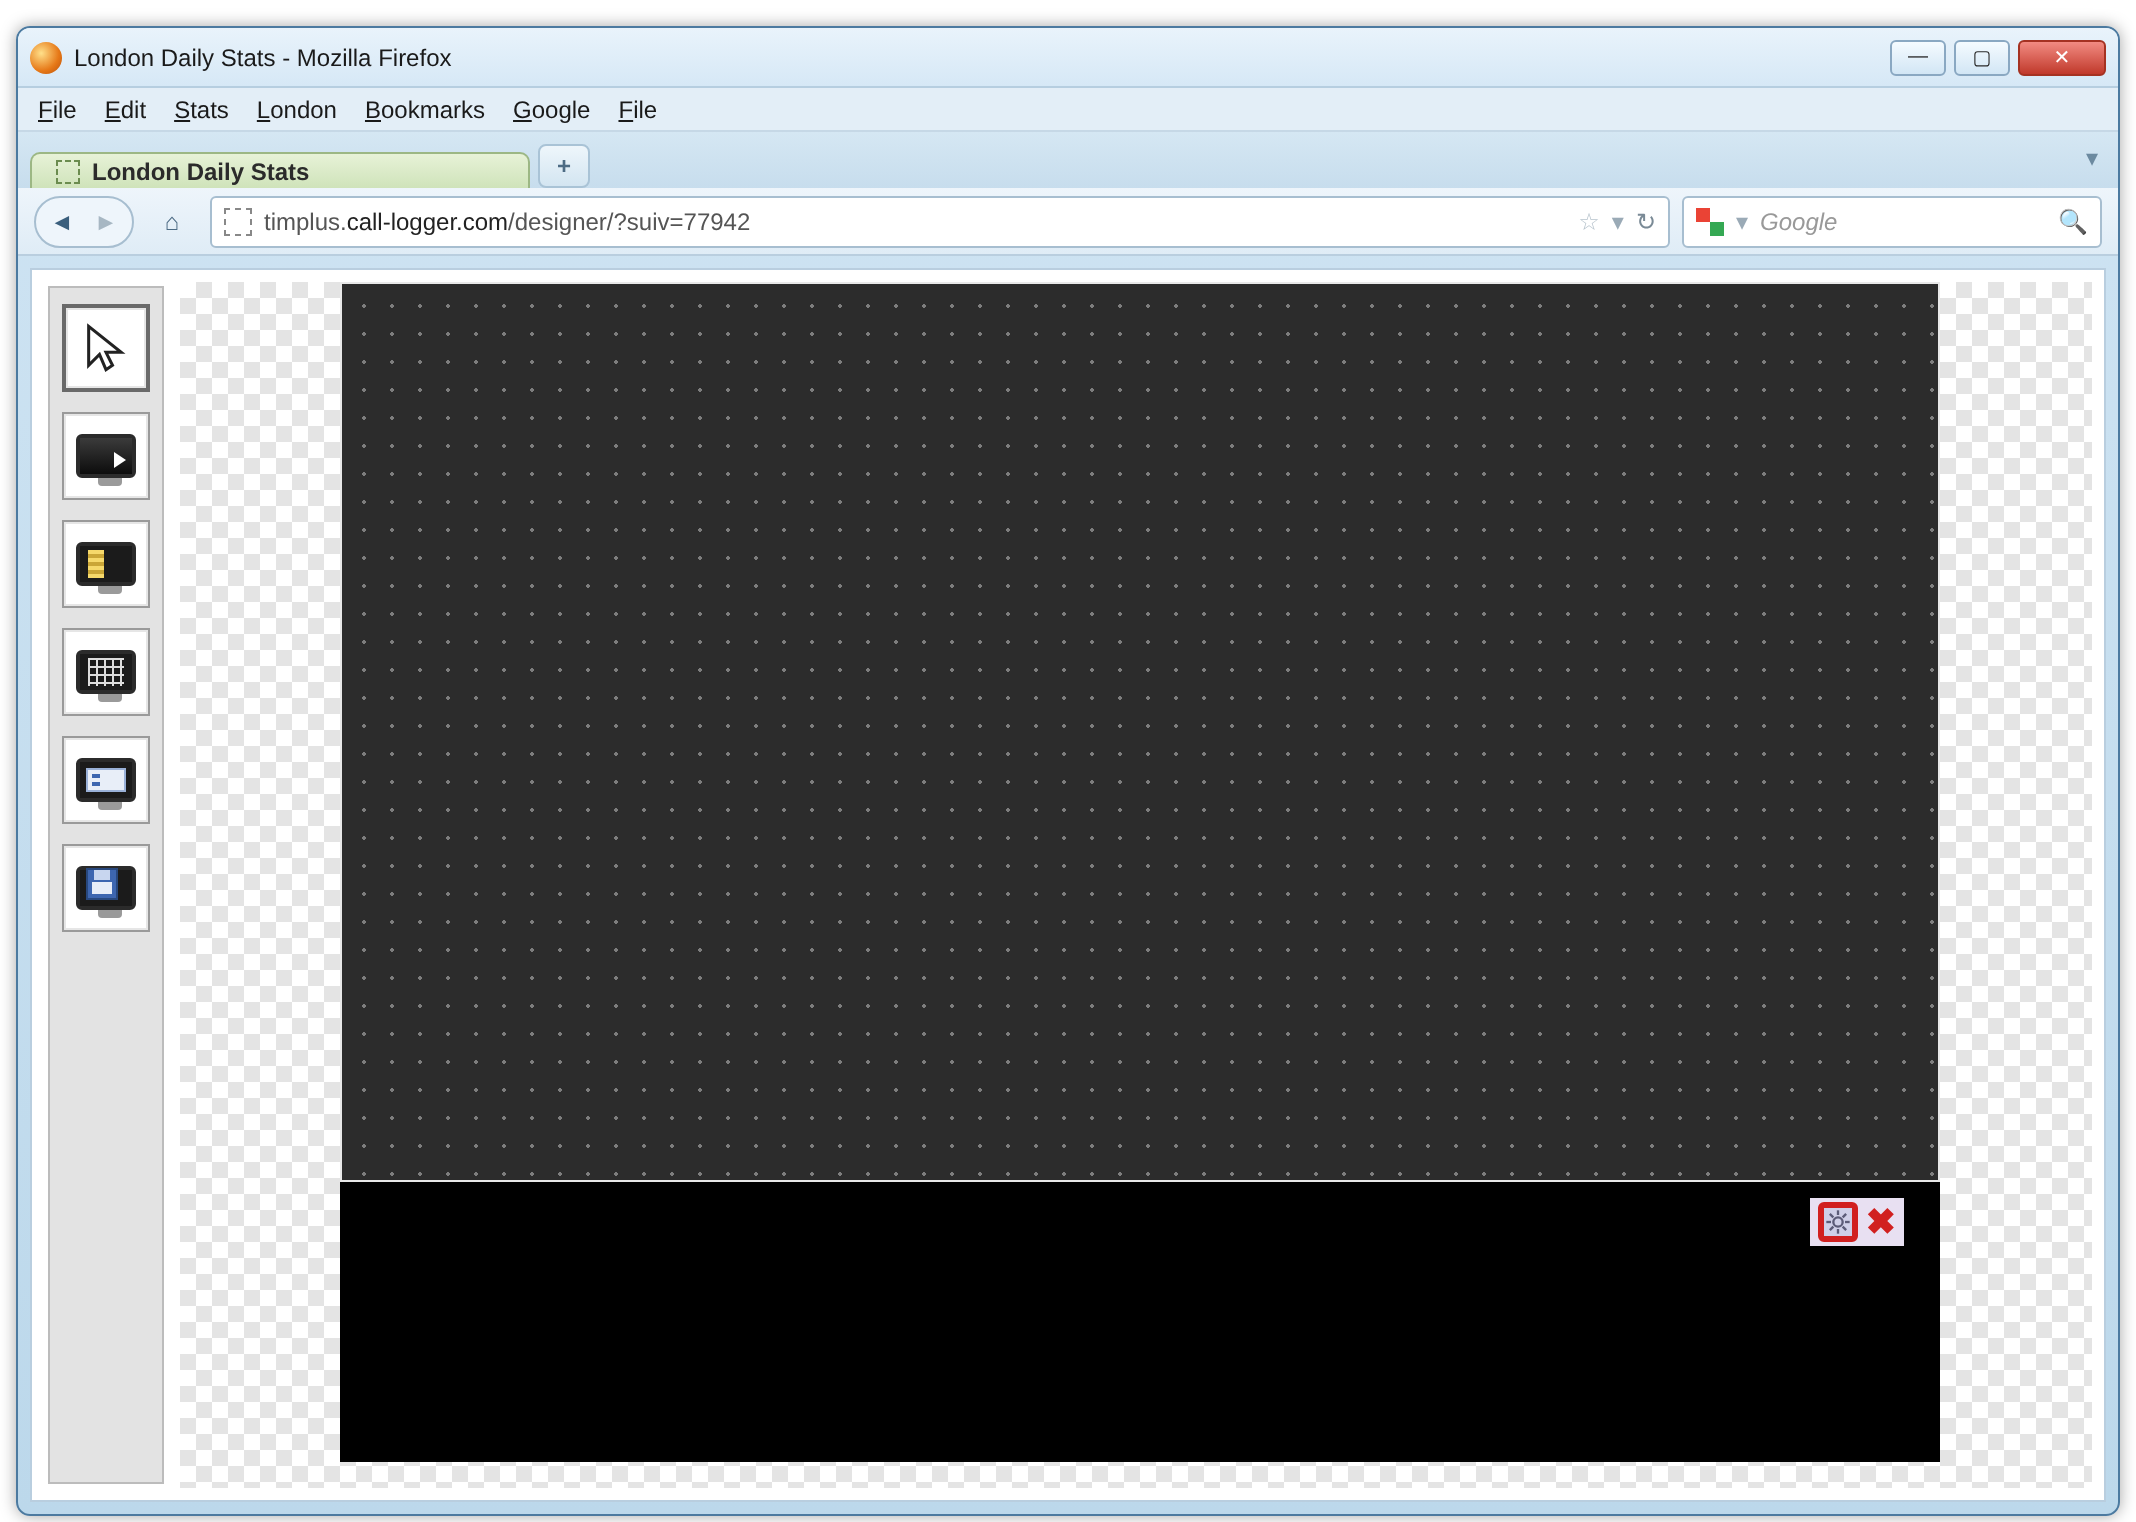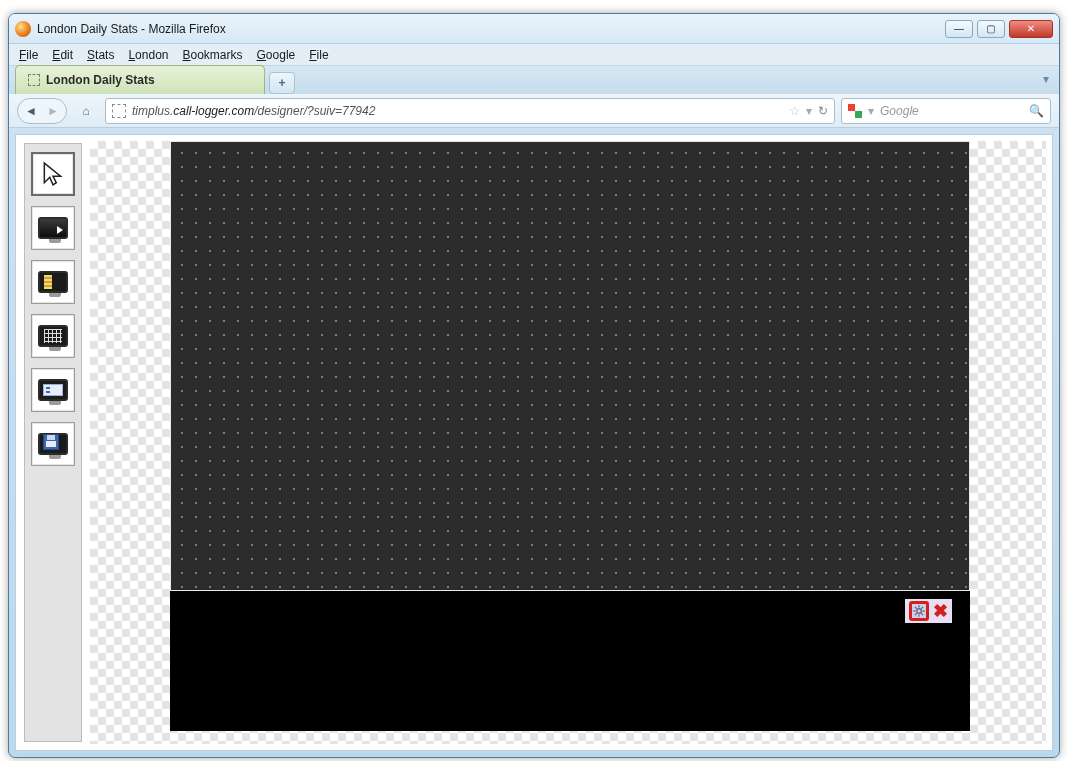--- a/index.html
+++ b/index.html
@@ -66,21 +66,21 @@
   .menubar span:first-letter { text-decoration: underline; }
   .tabstrip {
     height: 28px;
     display: flex;
     align-items: flex-end;
     padding: 0 6px;
     background: linear-gradient(#d5e7f3, #c7dded);
     position: relative;
   }
   .tab {
-    height: 29px;
+    height: 18px;
     min-width: 250px;
     padding: 0 12px;
     display: flex;
     align-items: center;
     background: linear-gradient(#e7f2d7, #cfe3ba);
     border: 1px solid #9cb784;
     border-bottom: none;
     border-top-left-radius: 5px;
     border-top-right-radius: 5px;
     margin-right: 4px;
@@ -142,21 +142,21 @@
     display: flex;
     align-items: center;
     padding: 0 6px;
     gap: 6px;
     color: #555;
   }
   .url-bar .dashed-box {
     width: 14px; height: 14px;
     border: 1px dashed #888;
   }
-  .url-bar .url-text { flex: 1; white-space: nowrap; overflow: hidden; font-style: italic; }
+  .url-bar .url-text { flex: 1; white-space: nowrap; overflow: hidden; }
   .url-text .domainpart { color: #222; }
   .url-bar .star { color: #b8c4cd; }
   .url-bar .reload { color: #7a8a96; }
   .search-box {
     width: 210px; height: 26px;
     background: #fff;
     border: 1px solid #a7bed0;
     border-radius: 3px;
     display: flex; align-items: center;
     padding: 0 6px; gap: 6px;

